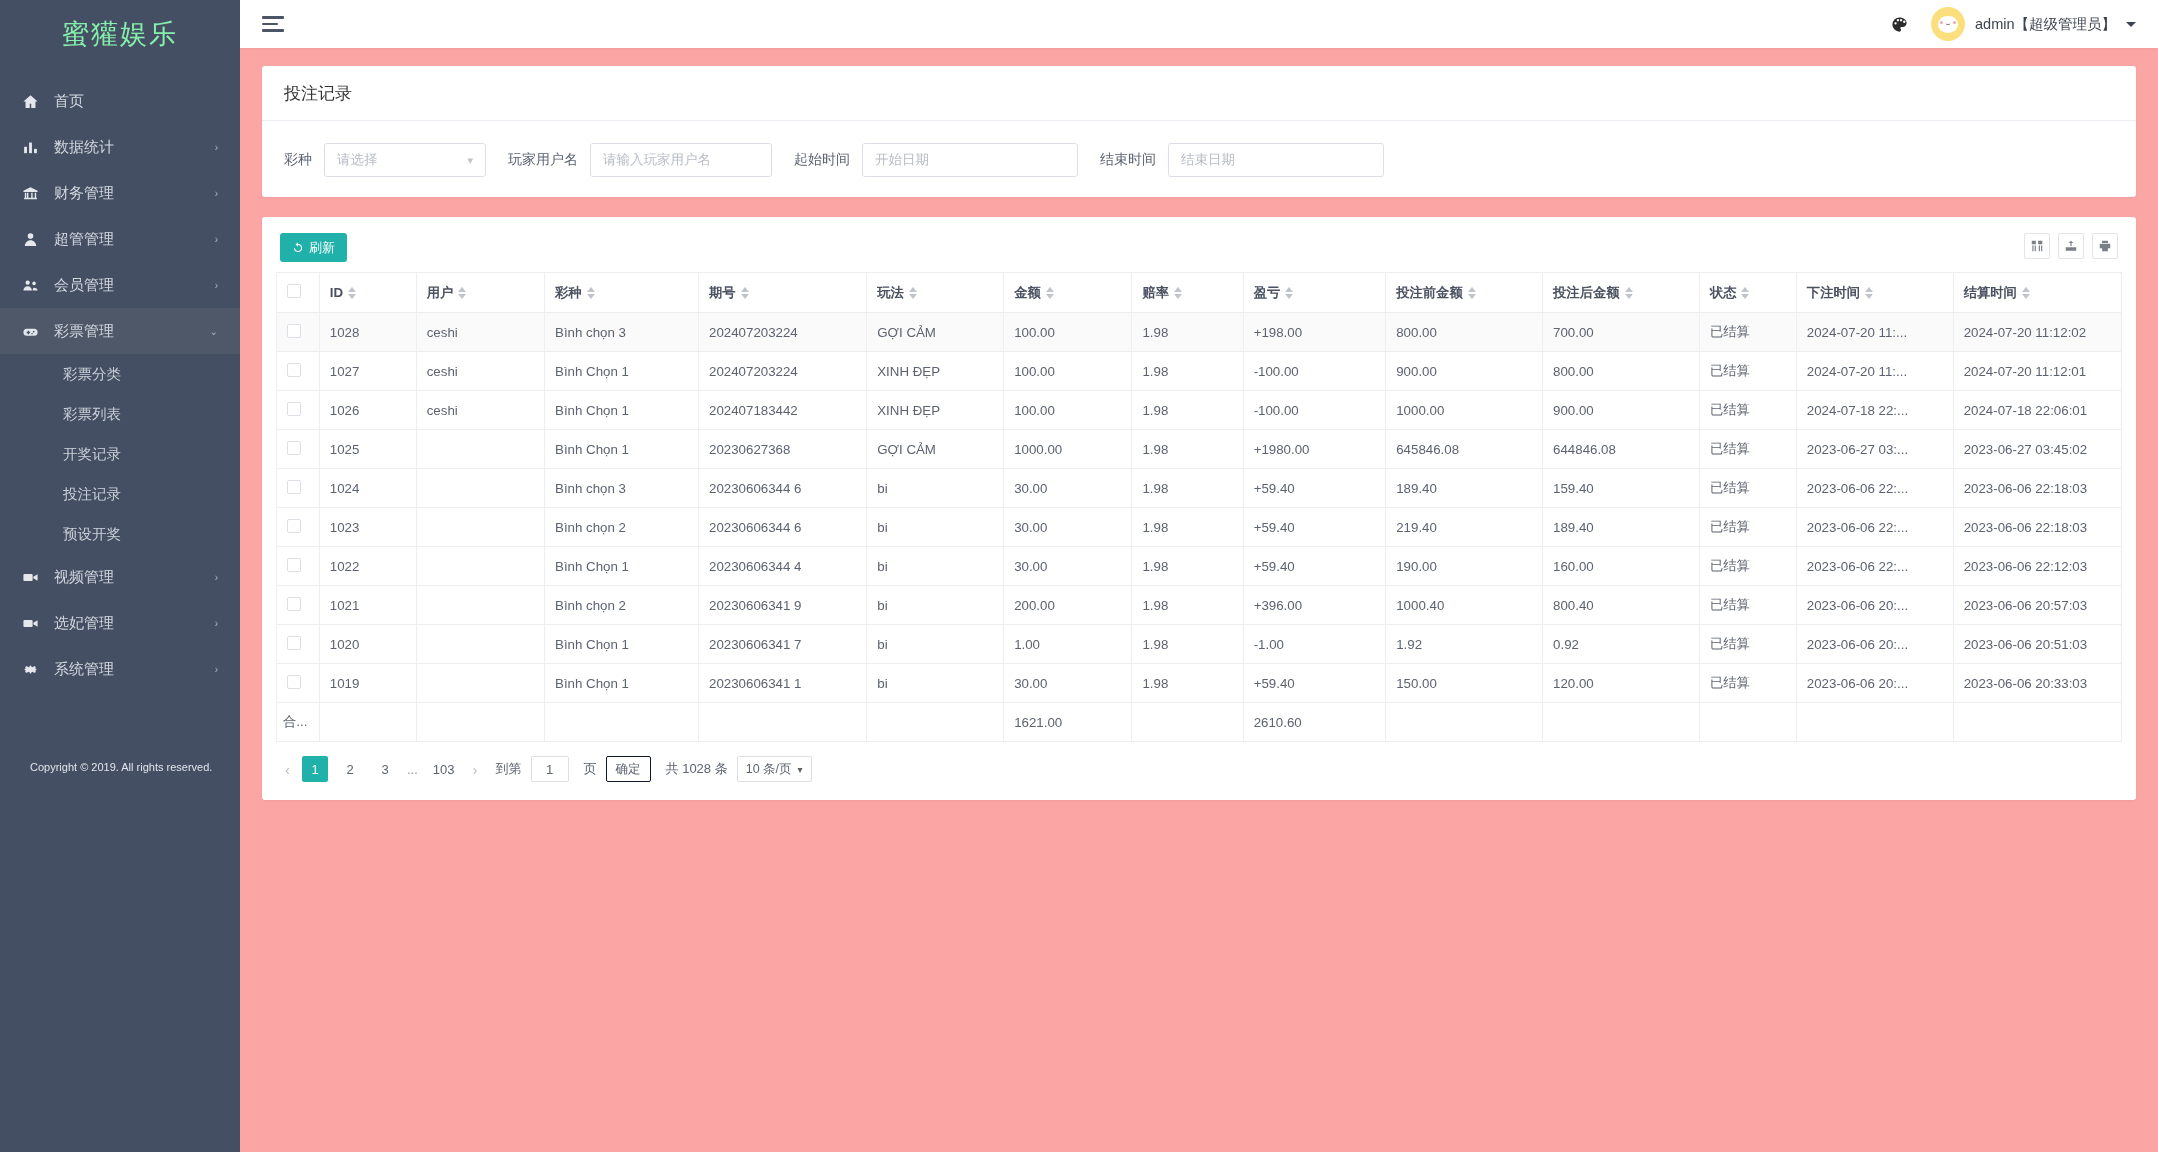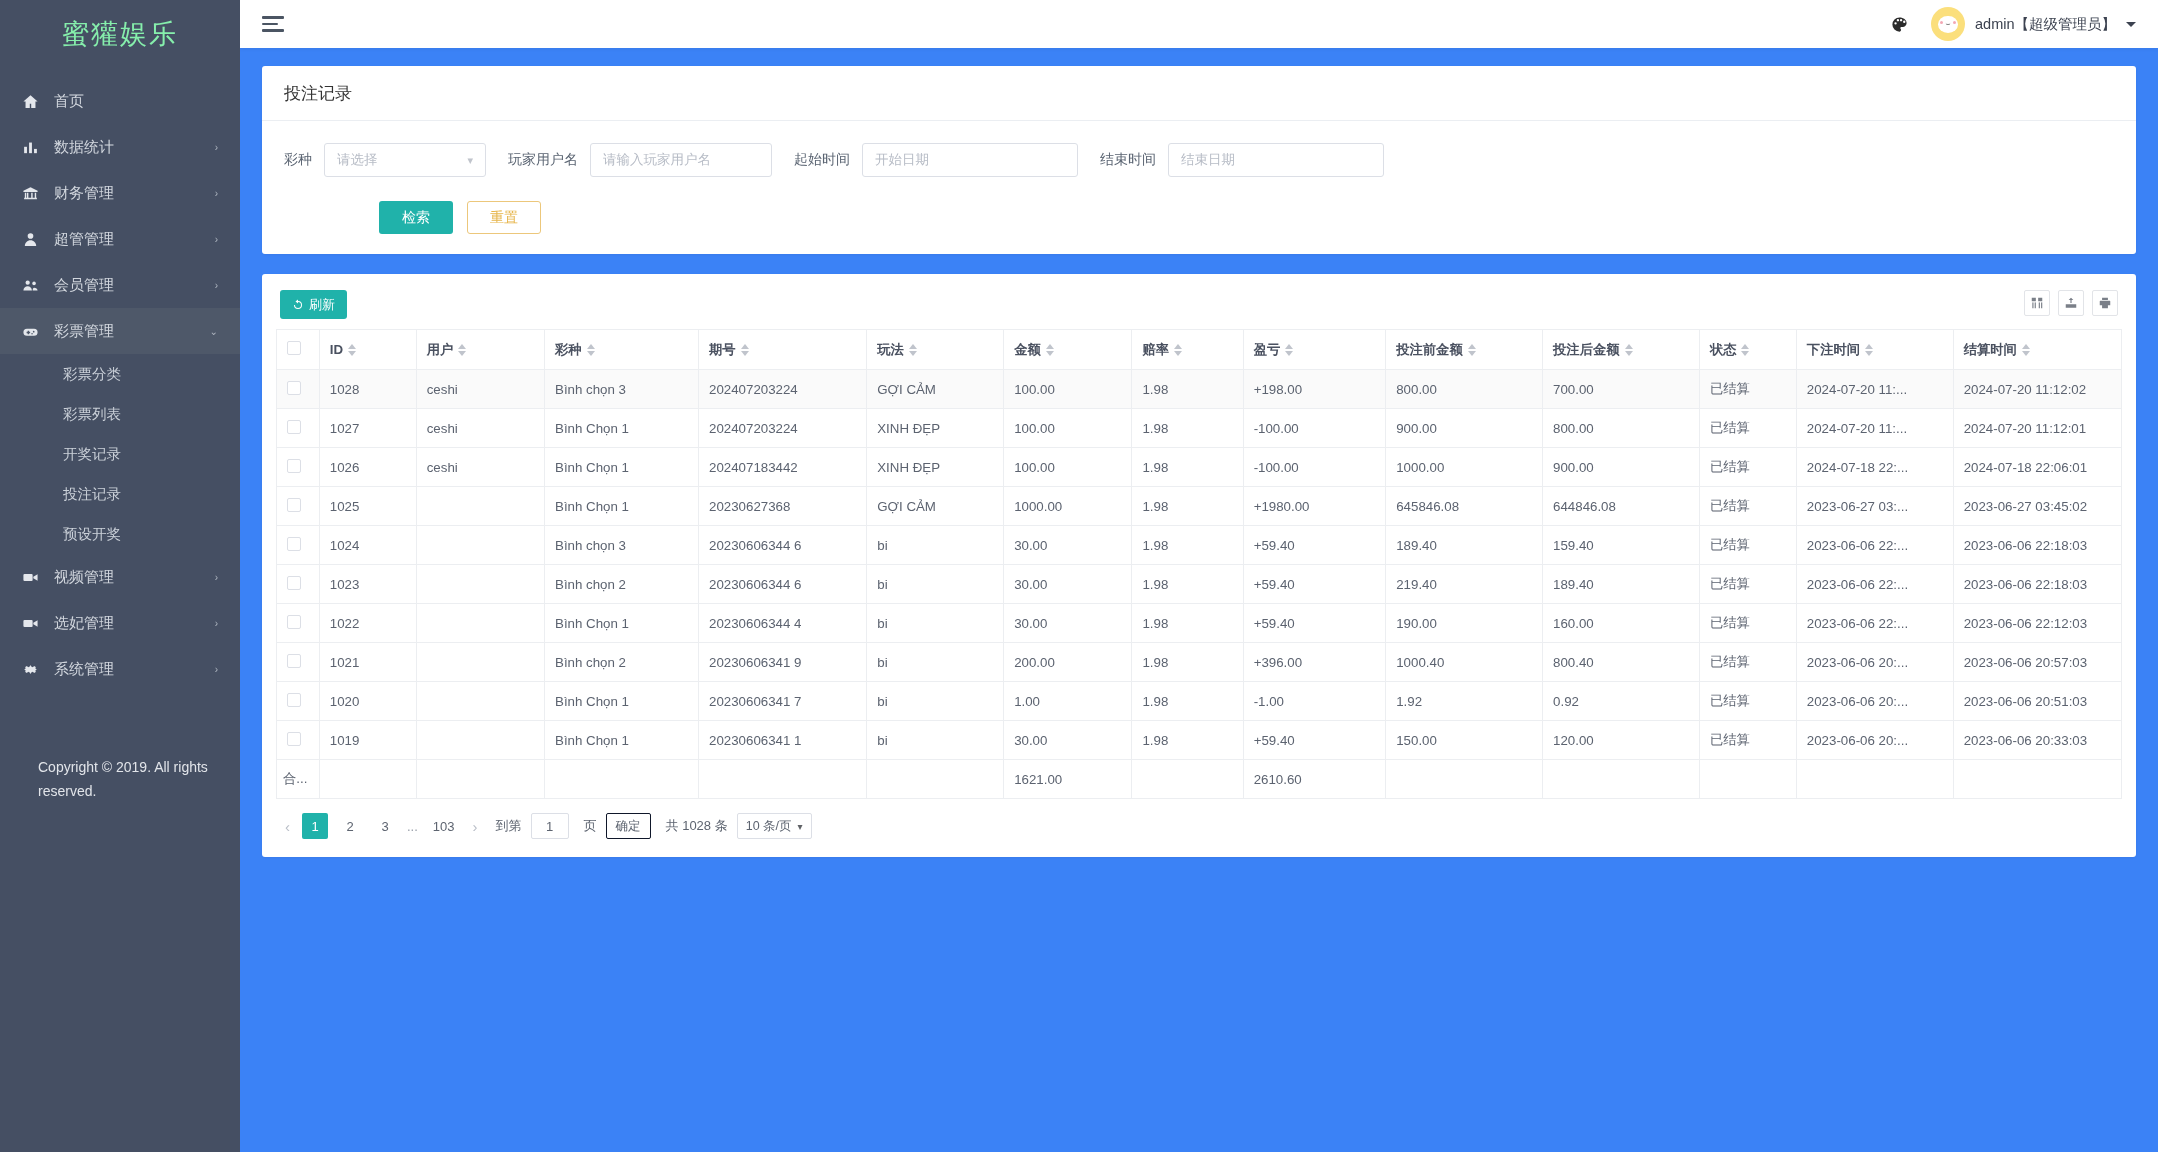--- a/index.html
+++ b/index.html
@@ -37,26 +37,26 @@
   }
   .menu-item .mi-icon svg { width: 17px; height: 17px; fill: #e4e7ec; }
   .menu-item .mi-label { flex: 1; padding-left: 6px; }
   .menu-item .mi-arrow { font-size: 10px; color: #aeb5c0; }
   .submenu { }
   .submenu-item {
     height: 40px; display: flex; align-items: center;
     padding-left: 63px; font-size: 14.5px; color: #cbd1d9; cursor: pointer;
   }
   .copyright {
-    position: absolute; left: 16px; right: 0; top: 755px;
-    padding: 0 22px; font-size: 14px; line-height: 24px; color: #e2e5ea;
+    position: absolute; left: 8px; right: 0; top: 755px;
+    padding: 0 22px; font-size: 11px; line-height: 24px; color: #e2e5ea;
   }
 
   
-  .main { flex: 1; display: flex; flex-direction: column; height: 1152px; background: #3b82f6; overflow: hidden;}
+  .main { flex: 1; display: flex; flex-direction: column; height: 1152px; background: #fca5a5; overflow: hidden;}
   .topbar {
     height: 48px; background: #fff; display: flex; align-items: center;
     padding: 0 22px; justify-content: space-between;
     box-shadow: 0 1px 4px rgba(0,0,0,.06);
   }
   .hamburger { width: 22px; cursor: pointer; }
   .hamburger i { display: block; height: 2.5px; background: #4b5563; margin: 4px 0; border-radius: 1px;}
   .hamburger i:nth-child(2){ width: 16px; }
   .topbar-right { display: flex; align-items: center; gap: 22px; }
   .palette-icon { cursor: pointer; display: flex; }
@@ -339,24 +339,20 @@
             <div class="field">
               <span class="field-label">起始时间</span>
               <span class="ctrl date-ctrl">开始日期</span>
             </div>
 
             <div class="field">
               <span class="field-label">结束时间</span>
               <span class="ctrl date-ctrl">结束日期</span>
             </div>
 
-          </div>
-          <div class="btn-row">
-            <span class="btn btn-primary">检索</span>
-            <span class="btn btn-warn">重置</span>
           </div>
         </div>
       </div>
 
       <div class="card table-card">
         <div class="table-toolbar">
           <span class="btn-refresh">
             <svg viewBox="0 0 24 24">
                 <path d="M12 4V1L7 5l5 4V6a6 6 0 11-6 6H4a8 8 0 108-8z"></path>
               </svg>

